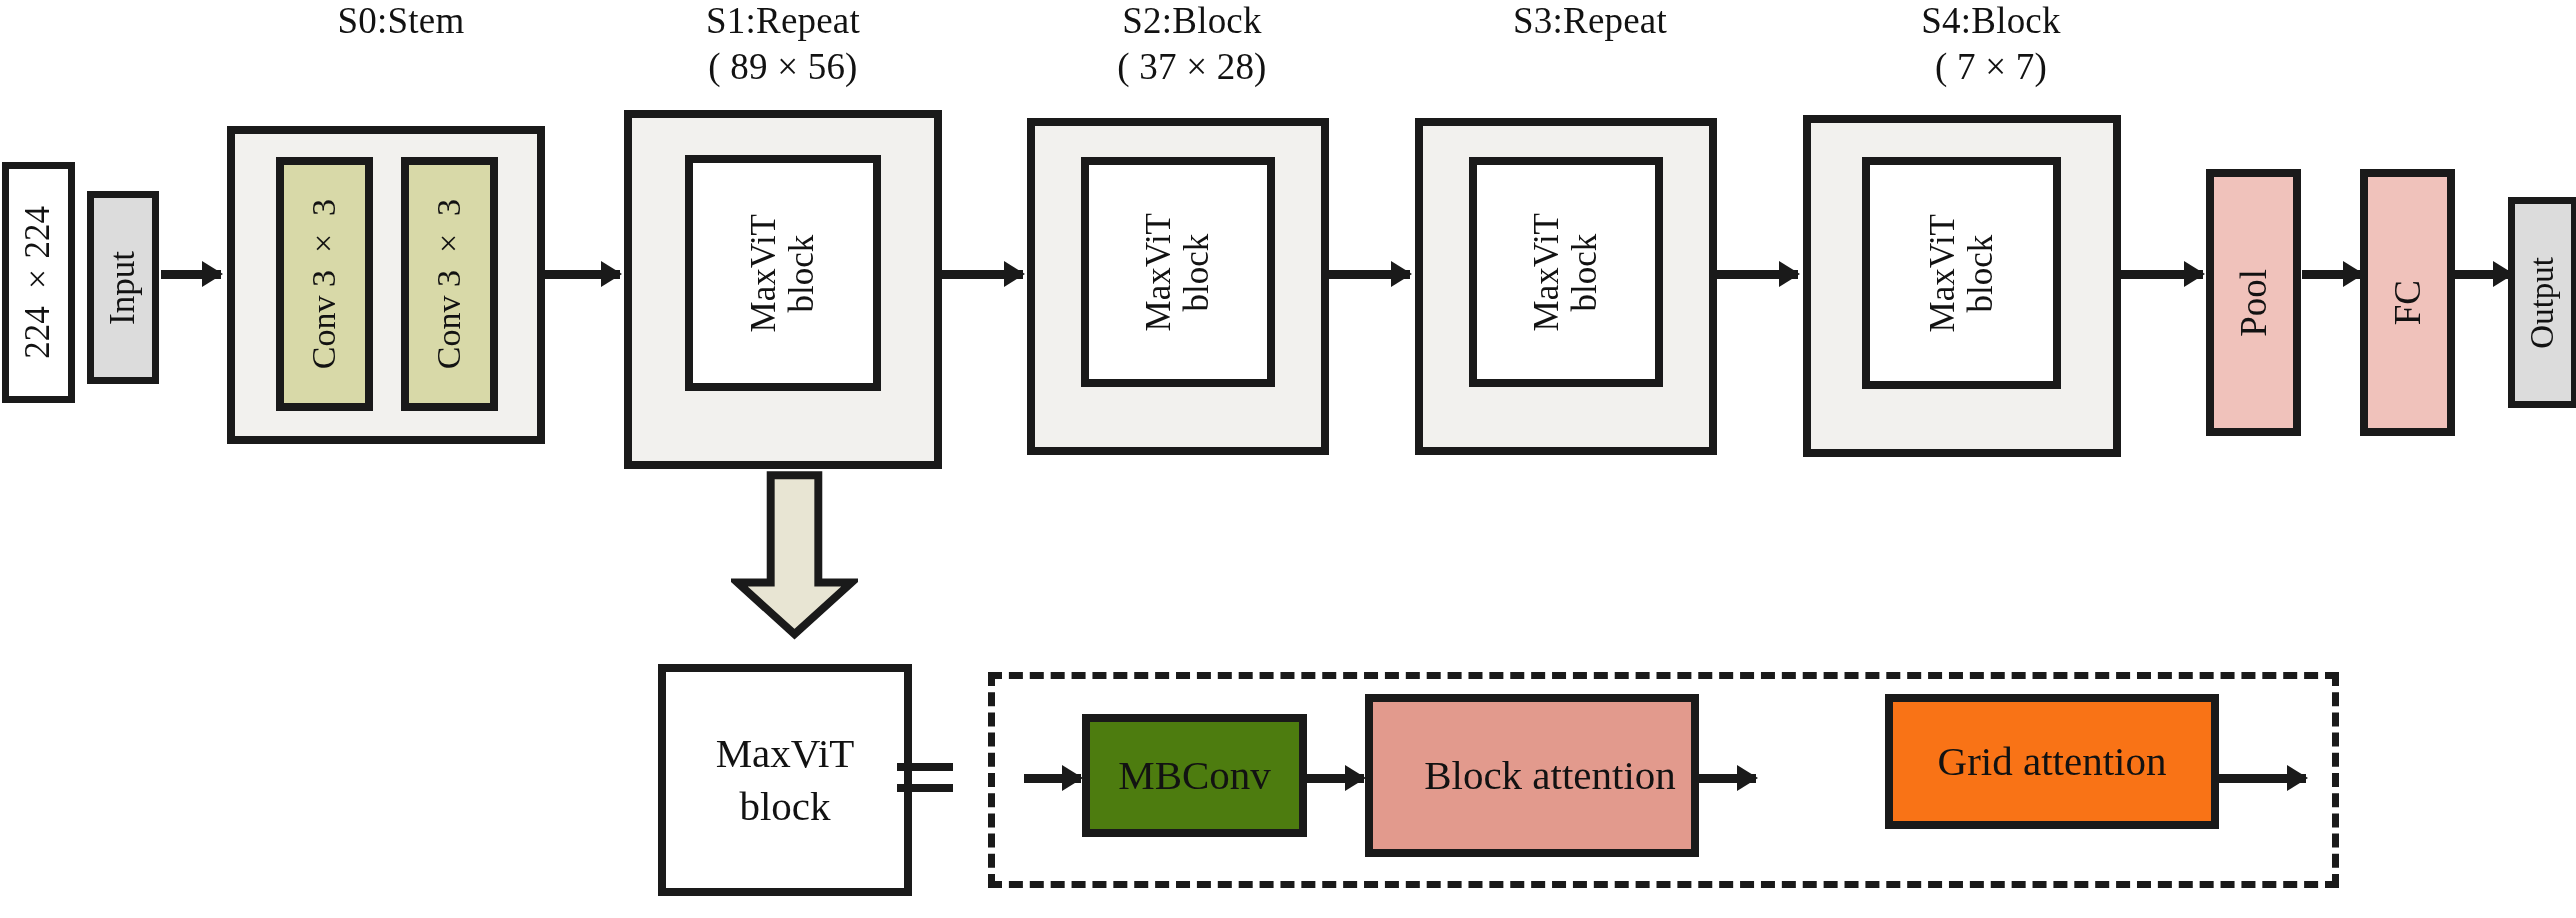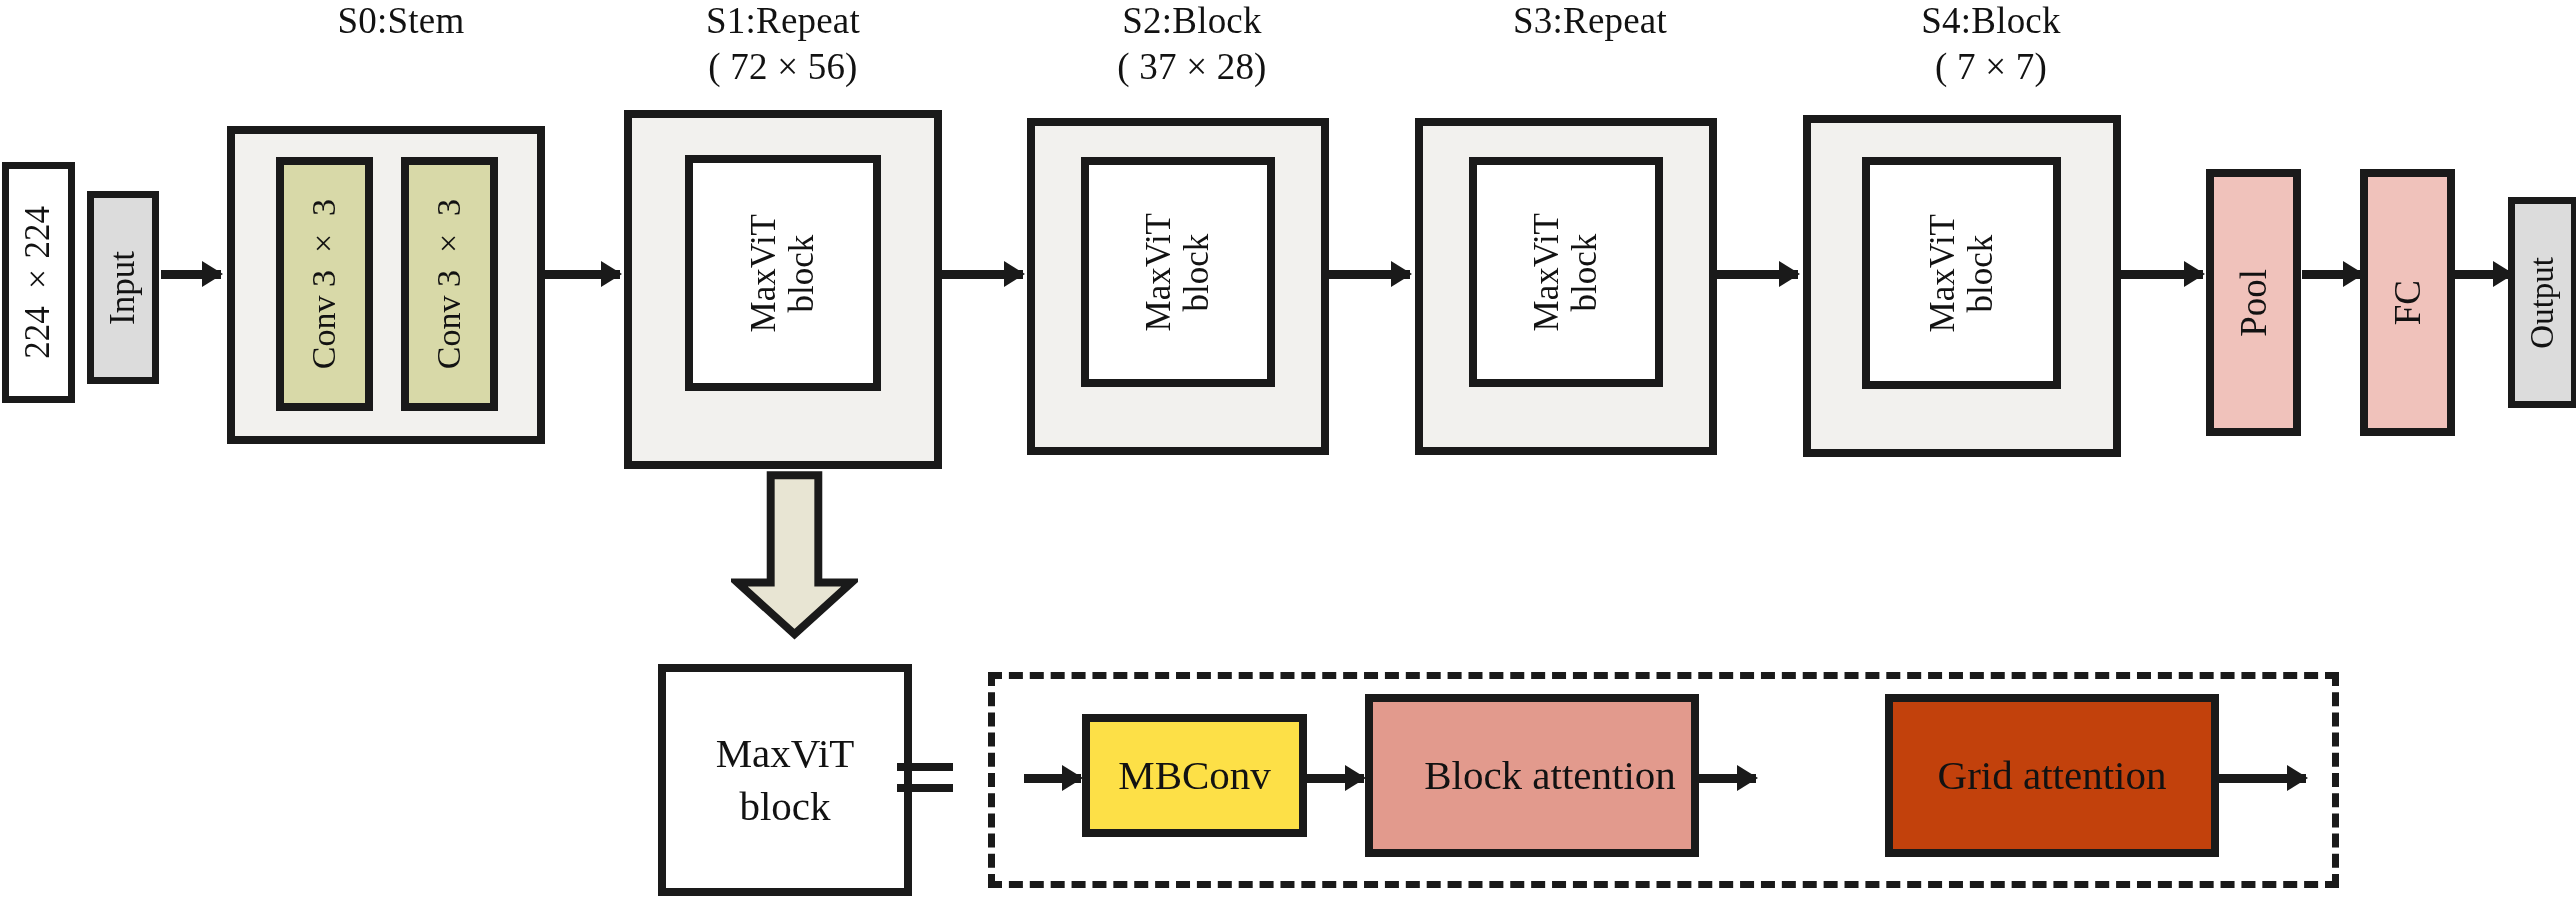--- a/index.html
+++ b/index.html
@@ -91,21 +91,21 @@
 <body>
 
 <div id="canvas">
 
   <div class="stage-label" style="left:224px;top:-1.6px;width:354px;">
     <span>S0:Stem</span>
   </div>
 
   <div class="stage-label" style="left:624px;top:-1.6px;width:318px;">
     <span>S1:Repeat</span>
-    <span class="l2">( 72 × 56)</span>
+    <span class="l2">( 89 × 56)</span>
   </div>
 
   <div class="stage-label" style="left:1033px;top:-1.6px;width:318px;">
     <span>S2:Block</span>
     <span class="l2">( 37 × 28)</span>
   </div>
 
   <div class="stage-label" style="left:1431px;top:-1.6px;width:318px;">
     <span>S3:Repeat</span>
   </div>
@@ -206,32 +206,32 @@
 
   <div class="eq" style="left:897px;top:763px;">
     <span></span>
     <span></span>
   </div>
 
   <div class="dashed" style="left:988px;top:672px;width:1351px;height:216px;"></div>
 
   <div class="arrow" style="left:1024px;top:774px;width:57px;"></div>
 
-  <div class="box" style="left:1082px;top:714px;width:225px;height:123px;background:#fde047;border-width:8px;">
+  <div class="box" style="left:1082px;top:714px;width:225px;height:123px;background:#4d7c0f;border-width:8px;">
     <span class="htext" style="font-size:41px;">MBConv</span>
   </div>
 
   <div class="arrow" style="left:1307px;top:774px;width:57px;"></div>
 
   <div class="box" style="left:1365px;top:694px;width:334px;height:163px;background:#e29a8d;border-width:8px;padding-left:36px;">
     <span class="htext" style="font-size:41px;">Block attention</span>
   </div>
 
   <div class="arrow" style="left:1699px;top:774px;width:57px;"></div>
 
-  <div class="box" style="left:1885px;top:694px;width:334px;height:163px;background:#c2410c;border-width:8px;">
+  <div class="box" style="left:1885px;top:694px;width:334px;height:135px;background:#f97316;border-width:8px;">
     <span class="htext" style="font-size:41px;">Grid attention</span>
   </div>
 
   <div class="arrow" style="left:2219px;top:774px;width:87px;"></div>
 
 </div>
 
 
 </body></html>

